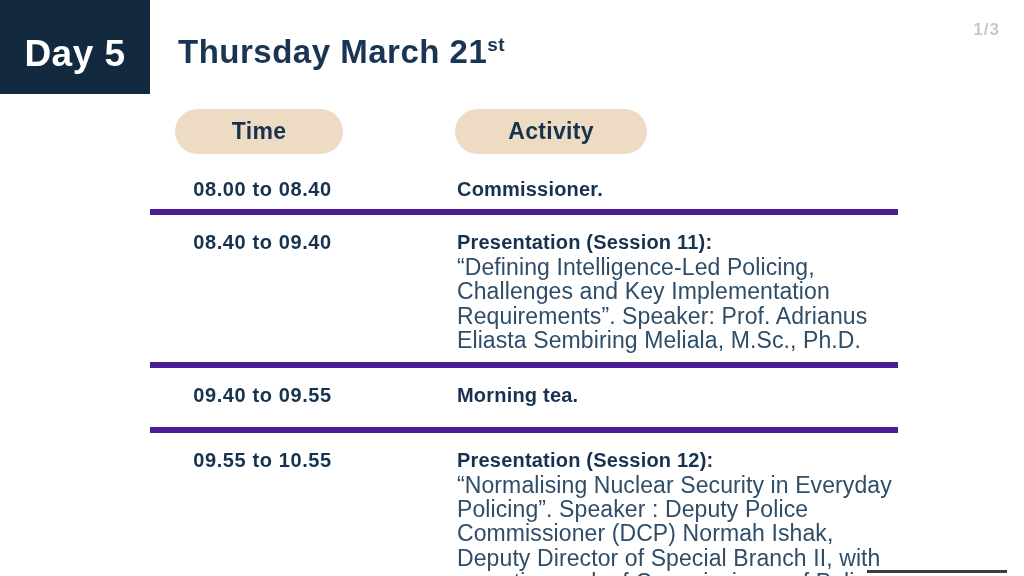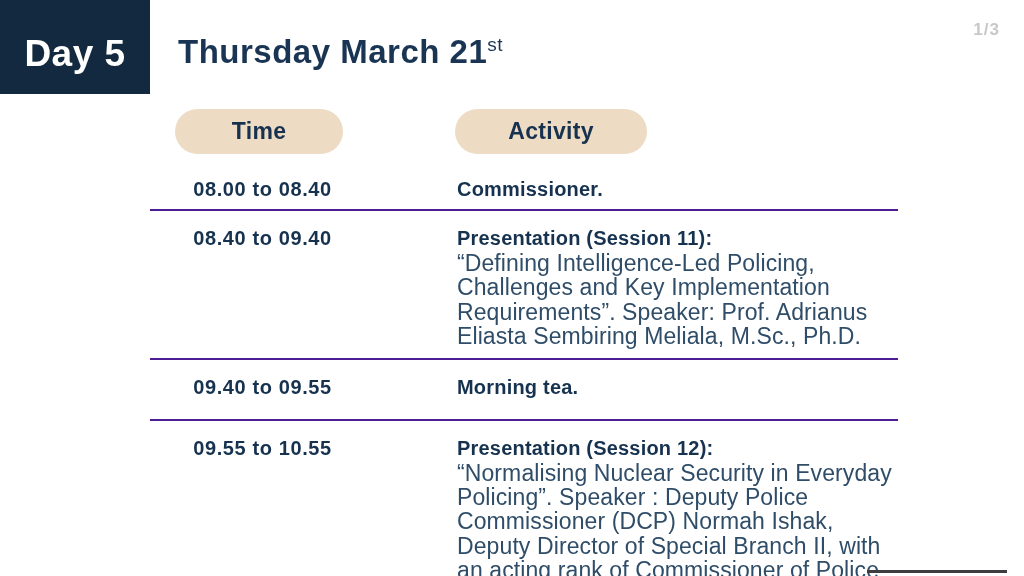--- a/index.html
+++ b/index.html
@@ -36,21 +36,21 @@
     position: absolute;
     left: 178px; top: 33px;
     color: #1a3553;
     font-size: 33px;
     font-weight: bold;
     letter-spacing: 0.5px;
     white-space: nowrap;
   }
   .page-title sup {
     font-size: 19px;
-    font-weight: normal;
+    font-weight: bold;
     vertical-align: super;
     line-height: 0;
     margin-top: 33px;
   }
   .page-indicator {
     position: absolute;
     top: 20px; right: 24px;
     color: #c7c8ca;
     font-size: 17px;
     font-weight: bold;
@@ -74,21 +74,21 @@
   .pill-activity { left: 455px; width: 192px; }
 
   .rows {
     position: absolute;
     left: 150px; top: 165px;
     width: 748px;
   }
   .row {
     display: flex;
     align-items: flex-start;
-    border-bottom: 2px solid #4c1d95;
+    border-bottom: 6px solid #4c1d95;
   }
   .row:last-child { border-bottom: none; }
   .row-1 { padding: 11px 0 7px 0; }
   .row-2 { padding: 14px 0 9px 0; }
   .row-3 { padding: 14px 0 19px 0; }
   .row-4 { padding: 14px 0 10px 0; }
   .cell-time {
     width: 195px;
     margin-left: 15px;
     text-align: center;

